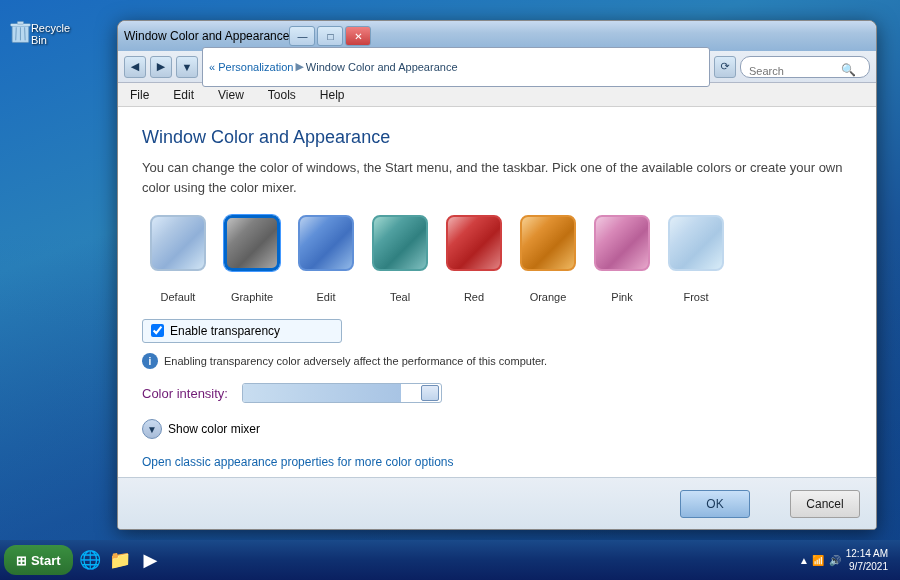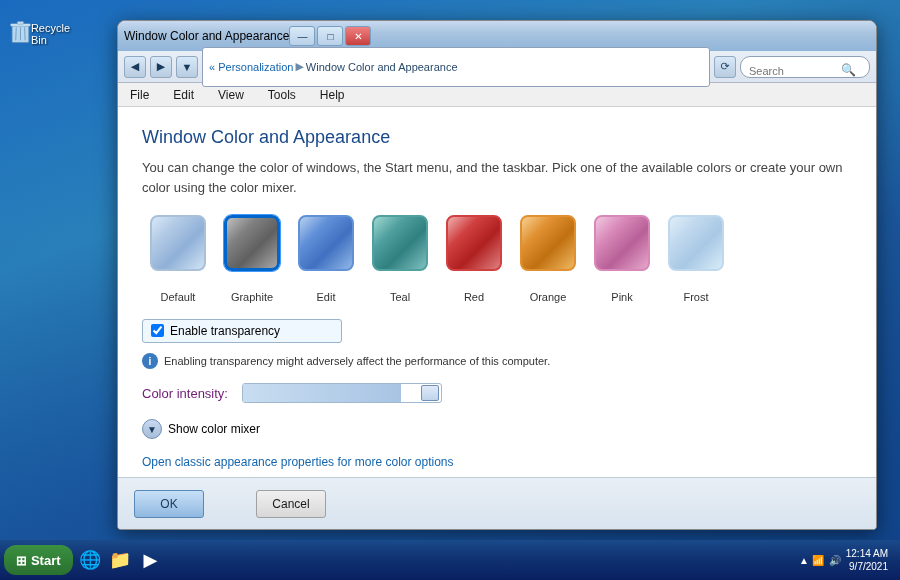--- a/index.html
+++ b/index.html
@@ -368,22 +368,23 @@
 
     
     .bottom-bar {
       position: absolute;
       bottom: 0; left: 0; right: 0;
       height: 52px;
       background: linear-gradient(180deg, #e8eef5 0%, #d8e4ef 100%);
       border-top: 1px solid #c0ccd8;
       display: flex;
       align-items: center;
+      justify-content: flex-end;
       padding: 0 16px;
-      gap: 24px;
+      gap: 12px;
     }
     .btn-ok {
       width: 70px;
       height: 28px;
       background: linear-gradient(180deg, #c8e0f8 0%, #90b8e0 100%);
       border: 1px solid #5888b8;
       border-radius: 3px;
       font-size: 12px;
       color: #1a3a5c;
       cursor: pointer;
@@ -566,21 +567,21 @@
 
       
       <div class="transparency-row">
         <input type="checkbox" checked="" style="">
         <label>Enable transparency</label>
       </div>
 
       
       <div class="info-row">
         <div class="info-icon">i</div>
-        <span>Enabling transparency might adversely affect the performance of this computer.</span>
+        <span>Enabling transparency color adversely affect the performance of this computer.</span>
       </div>
 
       
       <div class="intensity-row">
         <span class="intensity-label">Color intensity:</span>
         <div class="intensity-slider">
           <div class="intensity-track"></div>
           <div class="intensity-thumb"></div>
         </div>
       </div>

